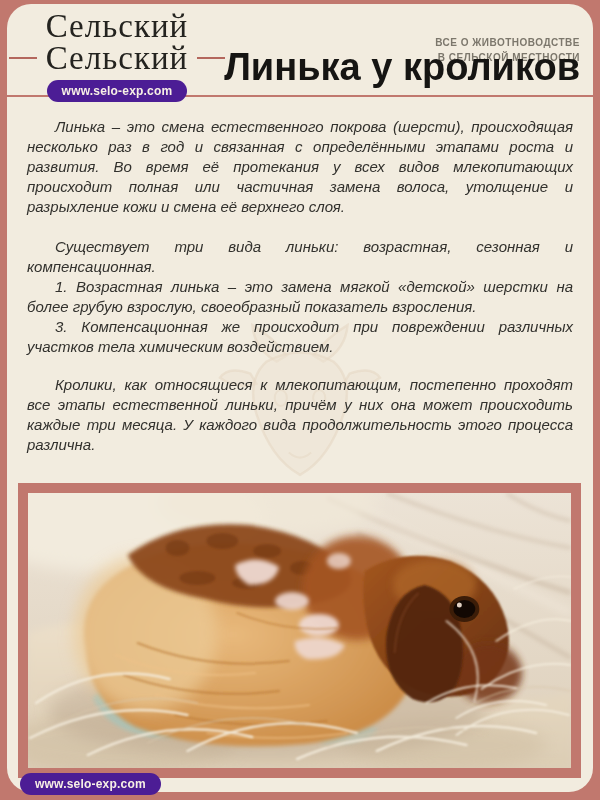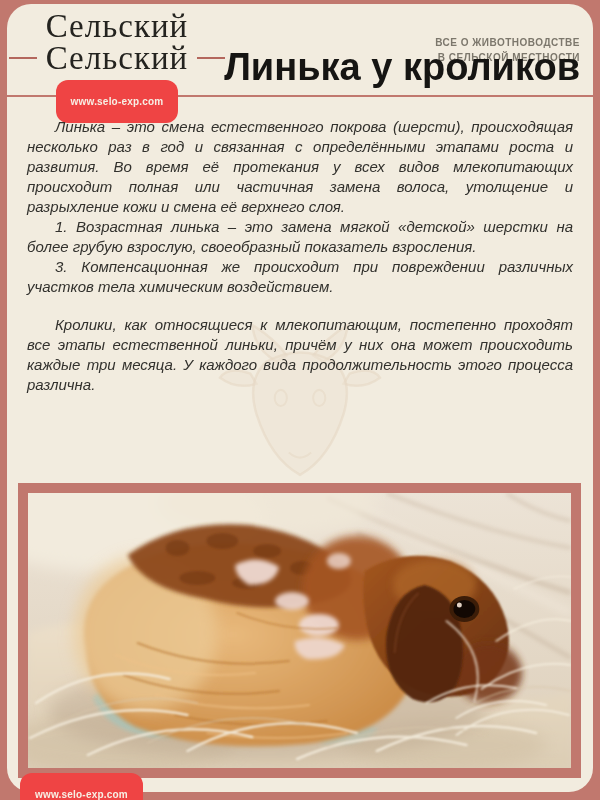--- a/index.html
+++ b/index.html
@@ -20,23 +20,23 @@
     font-family:"Liberation Serif","DejaVu Serif",serif;
     font-size:33px;line-height:34px;color:#24231f;letter-spacing:1px;
   }
   .logo-line2{
     display:flex;align-items:center;justify-content:center;gap:9px;
     font-family:"Liberation Serif","DejaVu Serif",serif;
     font-size:33px;line-height:30px;color:#24231f;letter-spacing:1px;
   }
   .dash{display:inline-block;width:31px;height:2px;background:#b4675d;}
   .badge{
-    display:inline-block;background:#ef4444;color:#f7f0e5;
-    font-size:10px;font-weight:bold;letter-spacing:.2px;
-    padding:16px 15px;border-radius:12px;
+    display:inline-block;background:#4c1d95;color:#f7f0e5;
+    font-size:12px;font-weight:bold;letter-spacing:.2px;
+    padding:4px 15px;border-radius:12px;
   }
   .logo .badge{margin-top:7px;}
   .tagline{
     position:absolute;right:13px;top:11px;text-align:right;
     font-size:10px;font-weight:bold;color:#7c776c;
     letter-spacing:.5px;line-height:15px;margin-top:20px;
   }
   .title{
     position:absolute;right:13px;bottom:6px;margin:0;
     font-size:38px;font-weight:bold;color:#161513;
@@ -97,20 +97,21 @@
         <path d="M52,46 Q85,28 118,46 Q138,64 128,98 Q114,142 85,158 Q56,142 42,98 Q32,64 52,46 Z"></path>
       </g>
       <g fill="none" stroke="#c6a482" stroke-opacity="0.5" stroke-width="2">
         <ellipse cx="66" cy="82" rx="6" ry="8"></ellipse>
         <ellipse cx="104" cy="82" rx="6" ry="8"></ellipse>
         <path d="M74,136 Q85,146 96,136"></path>
       </g>
     </svg>
 
     <p>Линька – это смена естественного покрова (шерсти), происходящая несколько раз в год и связанная с определёнными этапами роста и развития. Во время её протекания у всех видов млекопитающих происходит полная или частичная замена волоса, утолщение и разрыхление кожи и смена её верхнего слоя.</p>
+    <p class="gap">Существует три вида линьки: возрастная, сезонная и компенсационная.</p>
     <p>1. Возрастная линька – это замена мягкой «детской» шерстки на более грубую взрослую, своеобразный показатель взросления.</p>
     <p>3. Компенсационная же происходит при повреждении различных участков тела химическим воздействием.</p>
     <p class="gap-sm">Кролики, как относящиеся к млекопитающим, постепенно проходят все этапы естественной линьки, причём у них она может происходить каждые три месяца. У каждого вида продолжительность этого процесса различна.</p>
   </main>
 
   <figure class="photo-frame">
     <svg viewBox="0 0 545 275" preserveAspectRatio="none" aria-hidden="true">
       <defs>
         <linearGradient id="gBg" x1="0" y1="0" x2="0" y2="1">
           <stop offset="0" stop-color="#ece3d6"></stop>

